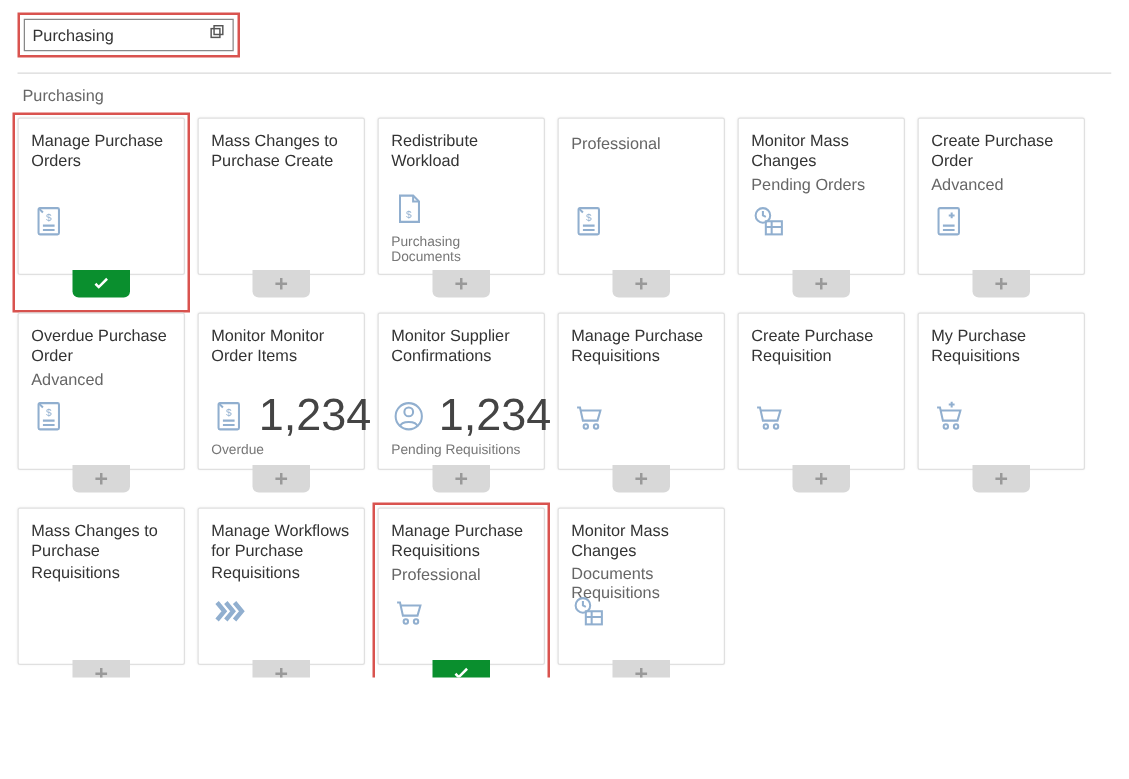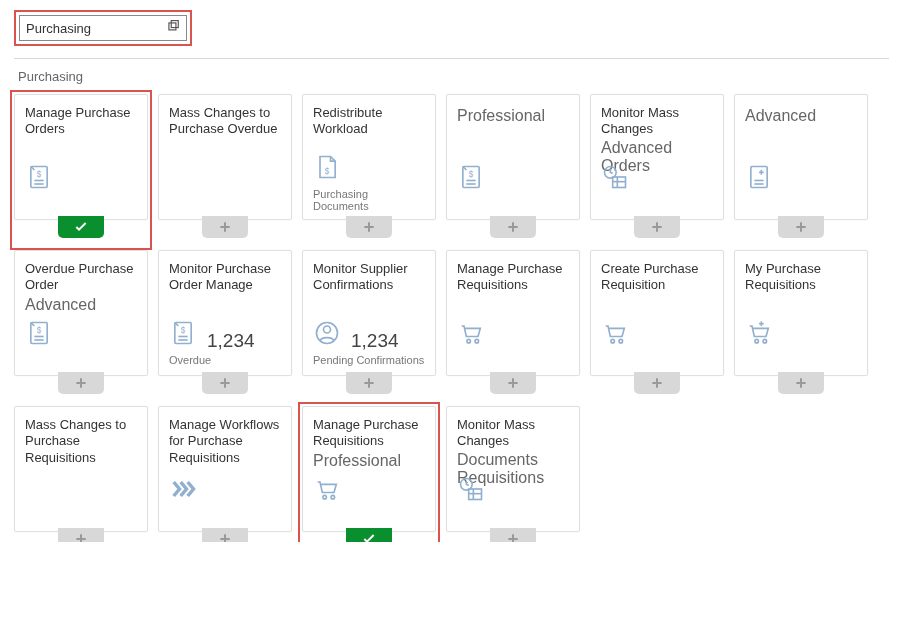--- a/index.html
+++ b/index.html
@@ -68,40 +68,40 @@
     flex-direction: column;
     cursor: pointer;
   }
   .tile-title {
     font-size: 13px;
     color: #333;
     line-height: 1.25;
     min-height: 32px;
   }
   .tile-sub {
-    font-size: 16px;
+    font-size: 13px;
     color: #666;
     margin-top: 2px;
     min-height: 14px;
   }
   .tile-body {
     flex: 1;
     display: flex;
     align-items: flex-end;
     gap: 6px;
   }
   .tile-icon {
     width: 28px;
     height: 28px;
     color: #91AFCF;
     stroke: #91AFCF;
     fill: none;
   }
   .tile-kpi {
-    font-size: 19px;
+    font-size: 36px;
     color: #444;
     font-weight: 300;
     line-height: 1;
     margin-left: 4px;
     text-align: right;
   }
   .tile-footer {
     font-size: 11px;
     color: #777;
     margin-top: 4px;
@@ -171,21 +171,21 @@
         </div>
         <div class="badge badge-check">
           <svg viewBox="0 0 24 24" stroke="#fff" fill="none">
             <use href="#ic-check"></use>
           </svg>
         </div>
         <div class="hl hl1"></div>
       </div>
       <div class="cell">
         <div class="tile">
-          <div class="tile-title">Mass Changes to Purchase Overdue</div>
+          <div class="tile-title">Mass Changes to Purchase Create</div>
           <div class="tile-sub"></div>
           <div class="tile-body"></div>
           <div class="tile-footer"></div>
         </div>
         <div class="badge badge-add">
           <svg viewBox="0 0 24 24" stroke="#999" fill="none">
             <use href="#ic-plus"></use>
           </svg>
         </div>
       </div>
@@ -218,36 +218,37 @@
         </div>
         <div class="badge badge-add">
           <svg viewBox="0 0 24 24" stroke="#999" fill="none">
             <use href="#ic-plus"></use>
           </svg>
         </div>
       </div>
       <div class="cell">
         <div class="tile">
           <div class="tile-title">Monitor Mass Changes</div>
-          <div class="tile-sub">Advanced Orders</div>
+          <div class="tile-sub">Pending Orders</div>
           <div class="tile-body">
             <span><svg class="tile-icon" viewBox="0 0 24 24" stroke="#91AFCF" stroke-width="1.4" fill="none">
                 <use href="#ic-clock-table"></use>
               </svg></span>
           </div>
           <div class="tile-footer"></div>
         </div>
         <div class="badge badge-add">
           <svg viewBox="0 0 24 24" stroke="#999" fill="none">
             <use href="#ic-plus"></use>
           </svg>
         </div>
       </div>
       <div class="cell">
         <div class="tile">
+          <div class="tile-title">Create Purchase Order</div>
           <div class="tile-sub">Advanced</div>
           <div class="tile-body">
             <span><svg class="tile-icon" viewBox="0 0 24 24" stroke="#91AFCF" stroke-width="1.4" fill="none">
                 <use href="#ic-doc-plus"></use>
               </svg></span>
           </div>
           <div class="tile-footer"></div>
         </div>
         <div class="badge badge-add">
           <svg viewBox="0 0 24 24" stroke="#999" fill="none">
@@ -267,21 +268,21 @@
           <div class="tile-footer"></div>
         </div>
         <div class="badge badge-add">
           <svg viewBox="0 0 24 24" stroke="#999" fill="none">
             <use href="#ic-plus"></use>
           </svg>
         </div>
       </div>
       <div class="cell">
         <div class="tile">
-          <div class="tile-title">Monitor Purchase Order Manage</div>
+          <div class="tile-title">Monitor Monitor Order Items</div>
           <div class="tile-sub"></div>
           <div class="tile-body">
             <span><svg class="tile-icon" viewBox="0 0 24 24" stroke="#91AFCF" stroke-width="1.4" fill="none">
                 <use href="#ic-doc-dollar"></use>
               </svg></span>
             <div class="tile-kpi">1,234</div>
           </div>
           <div class="tile-footer">Overdue</div>
         </div>
         <div class="badge badge-add">
@@ -293,21 +294,21 @@
       <div class="cell">
         <div class="tile">
           <div class="tile-title">Monitor Supplier Confirmations</div>
           <div class="tile-sub"></div>
           <div class="tile-body">
             <span><svg class="tile-icon" viewBox="0 0 24 24" stroke="#91AFCF" stroke-width="1.4" fill="none">
                 <use href="#ic-person"></use>
               </svg></span>
             <div class="tile-kpi">1,234</div>
           </div>
-          <div class="tile-footer">Pending Confirmations</div>
+          <div class="tile-footer">Pending Requisitions</div>
         </div>
         <div class="badge badge-add">
           <svg viewBox="0 0 24 24" stroke="#999" fill="none">
             <use href="#ic-plus"></use>
           </svg>
         </div>
       </div>
       <div class="cell">
         <div class="tile">
           <div class="tile-title">Manage Purchase Requisitions</div>

